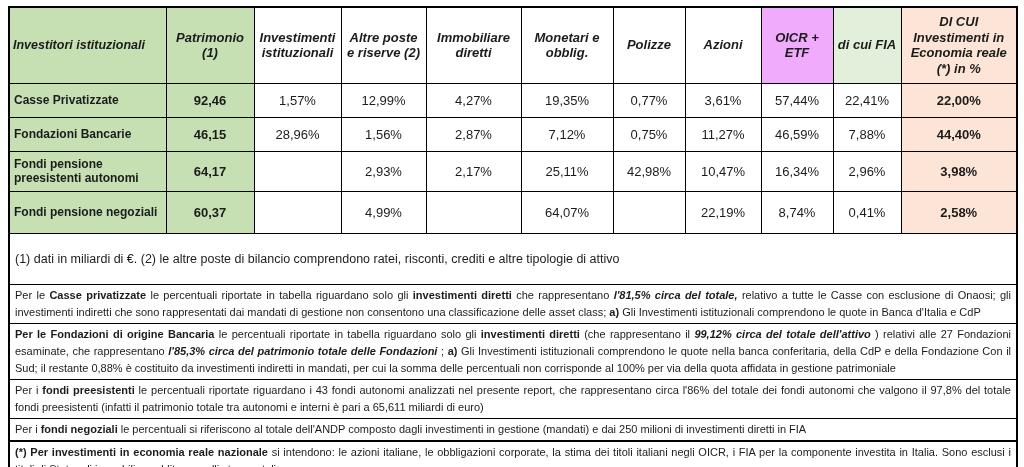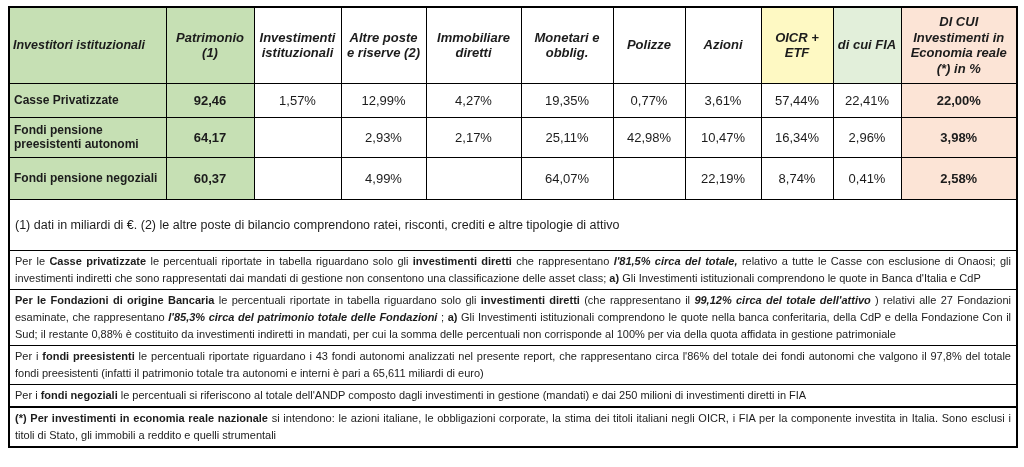--- a/index.html
+++ b/index.html
@@ -21,21 +21,21 @@
     font-weight: 700;
     font-size: 13px;
     line-height: 1.2;
     text-align: center;
     padding: 2px 3px;
     height: 76px;
     font-style: italic;
   }
   th.hleft { text-align: left; font-size: 12.5px; white-space: nowrap; }
   .bg-green  { background: #C6E0B4; }
-  .bg-blue   { background: #fef9c3; margin-top: 8px; }
+  .bg-blue   { background: #f0abfc; margin-top: 8px; }
   .bg-lgreen { background: #E2EFDA; margin-left: 36px; }
   .bg-peach  { background: #FCE4D6; }
   td.rowlabel {
     font-weight: 700;
     font-size: 12px;
     text-align: left;
     padding: 2px 4px;
     line-height: 1.2;
   }
   td.val { font-size: 13px; text-align: center; padding: 9px 3px; }
@@ -100,20 +100,33 @@
         <td class="val">1,57%</td>
         <td class="val">12,99%</td>
         <td class="val">4,27%</td>
         <td class="val">19,35%</td>
         <td class="val">0,77%</td>
         <td class="val">3,61%</td>
         <td class="val">57,44%</td>
         <td class="val">22,41%</td>
         <td class="bg-peach val bold">22,00%</td>
       </tr>
+      <tr class="r1">
+        <td class="bg-green rowlabel">Fondazioni Bancarie</td>
+        <td class="bg-green val bold">46,15</td>
+        <td class="val">28,96%</td>
+        <td class="val">1,56%</td>
+        <td class="val">2,87%</td>
+        <td class="val">7,12%</td>
+        <td class="val">0,75%</td>
+        <td class="val">11,27%</td>
+        <td class="val">46,59%</td>
+        <td class="val">7,88%</td>
+        <td class="bg-peach val bold">44,40%</td>
+      </tr>
       <tr class="r2">
         <td class="bg-green rowlabel">Fondi pensione preesistenti autonomi</td>
         <td class="bg-green val bold">64,17</td>
         <td class="val"></td>
         <td class="val">2,93%</td>
         <td class="val">2,17%</td>
         <td class="val">25,11%</td>
         <td class="val">42,98%</td>
         <td class="val">10,47%</td>
         <td class="val">16,34%</td>

